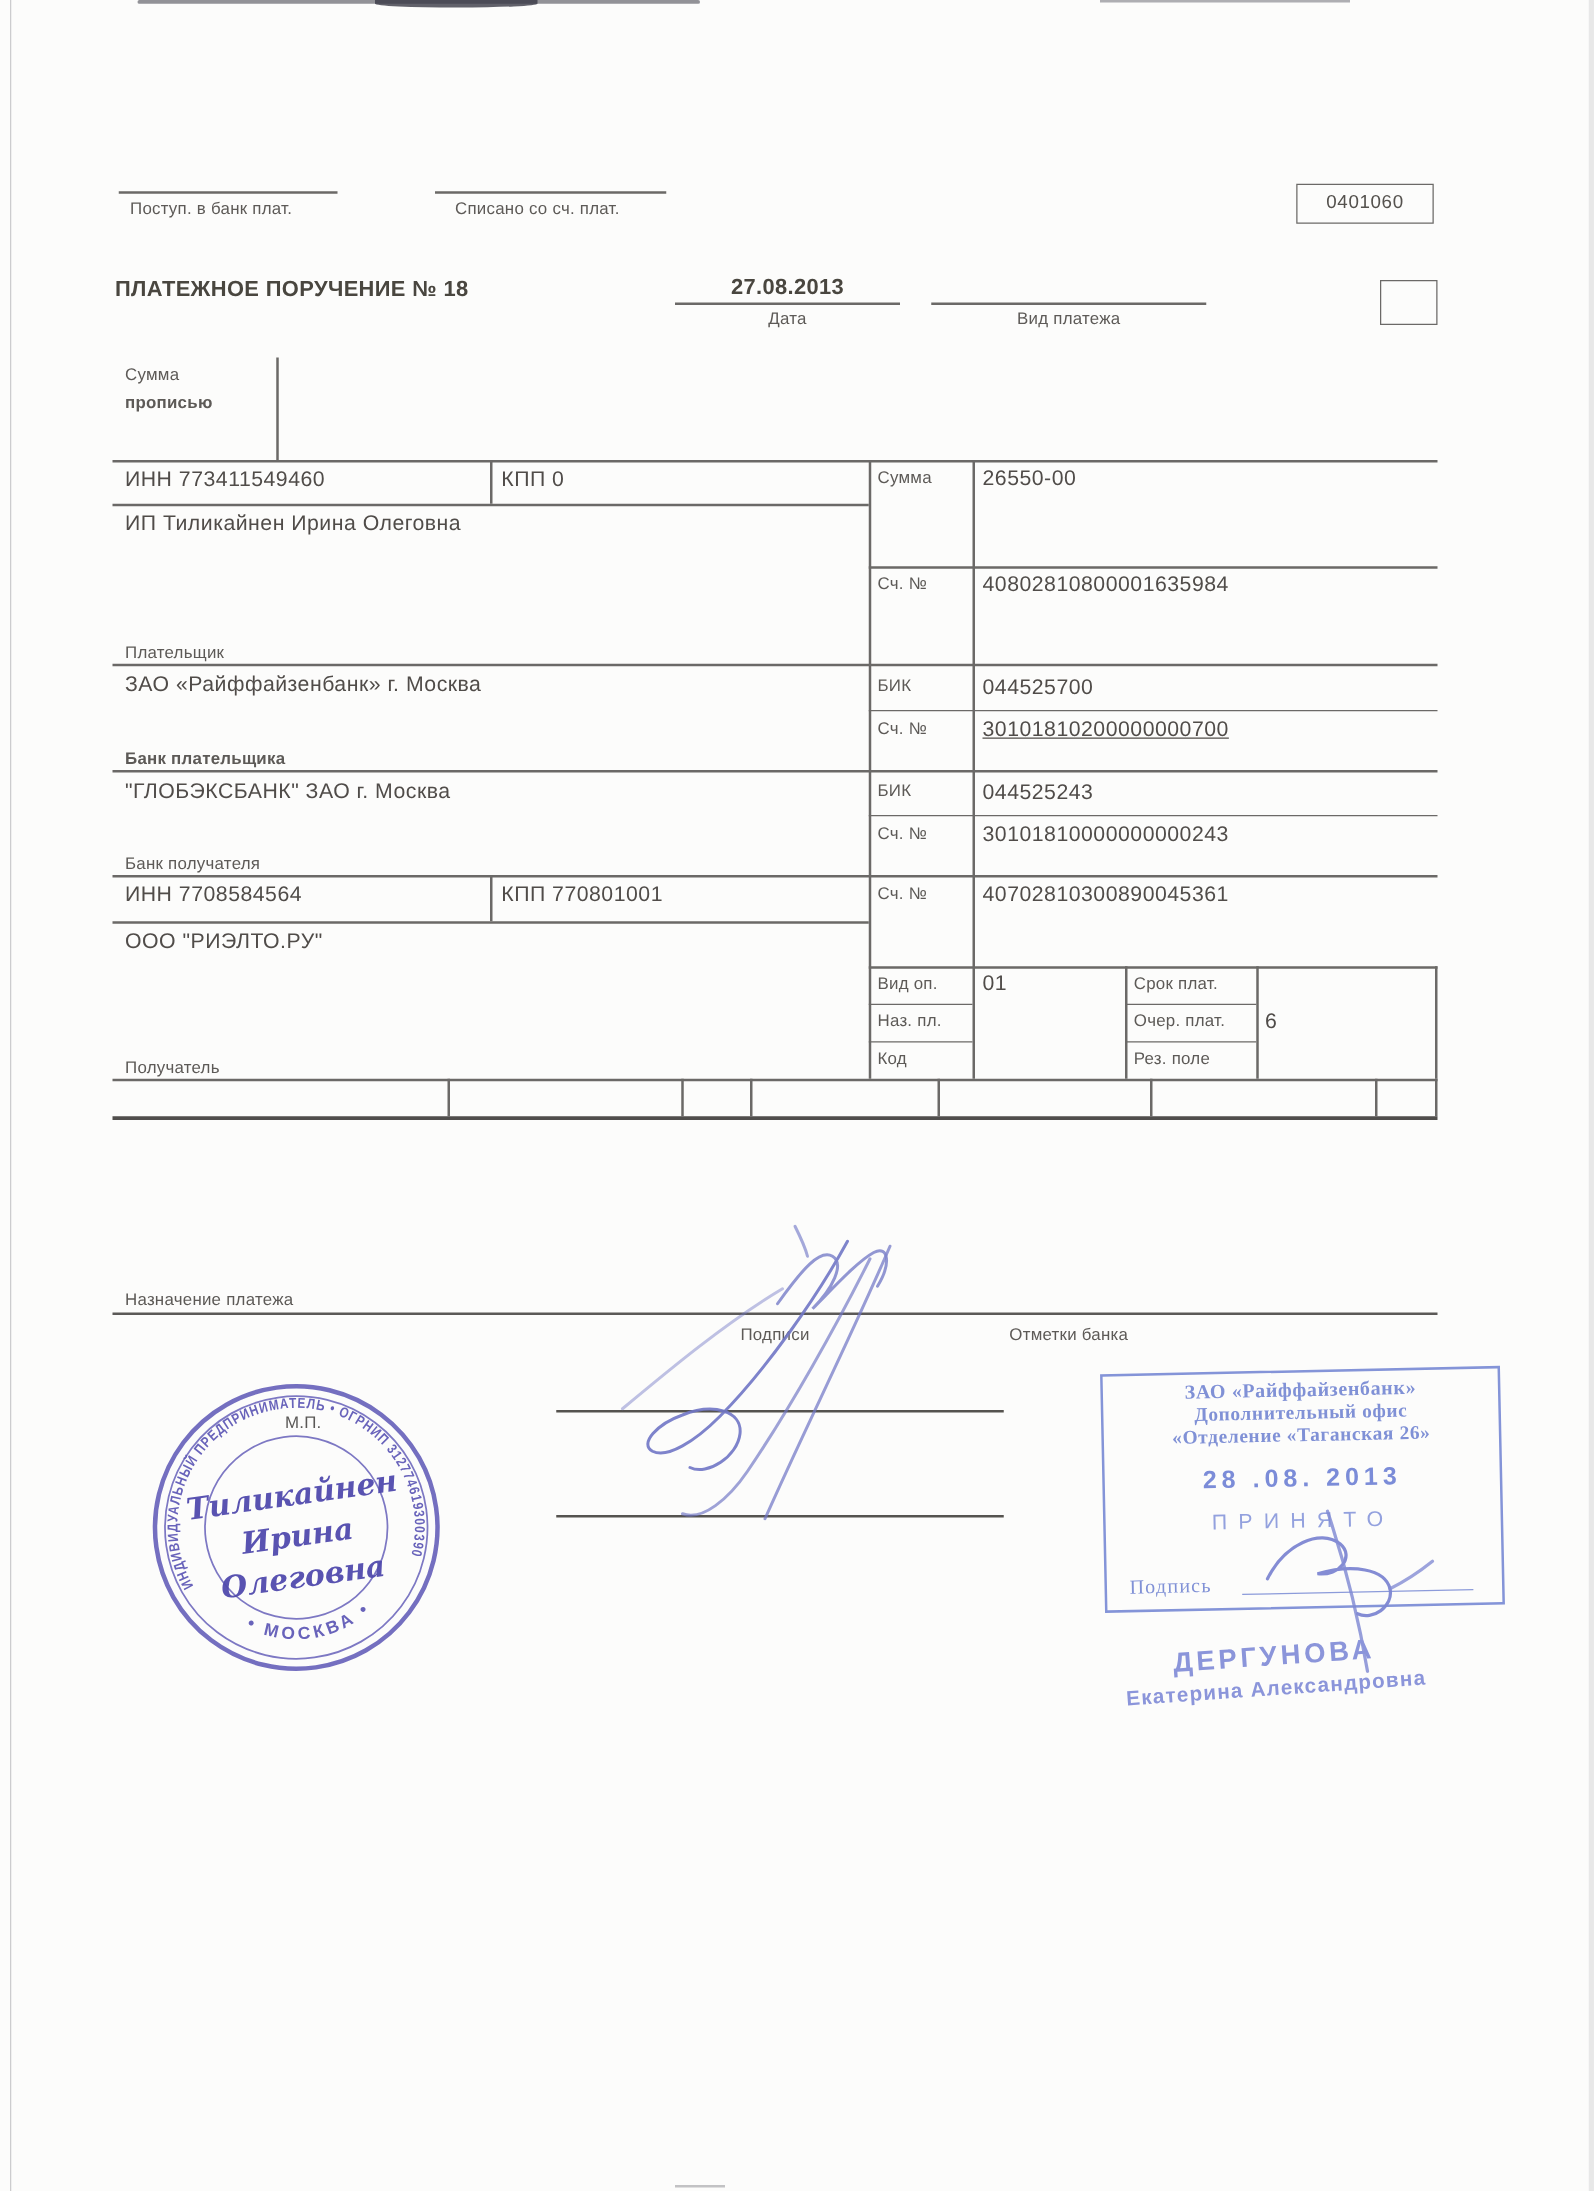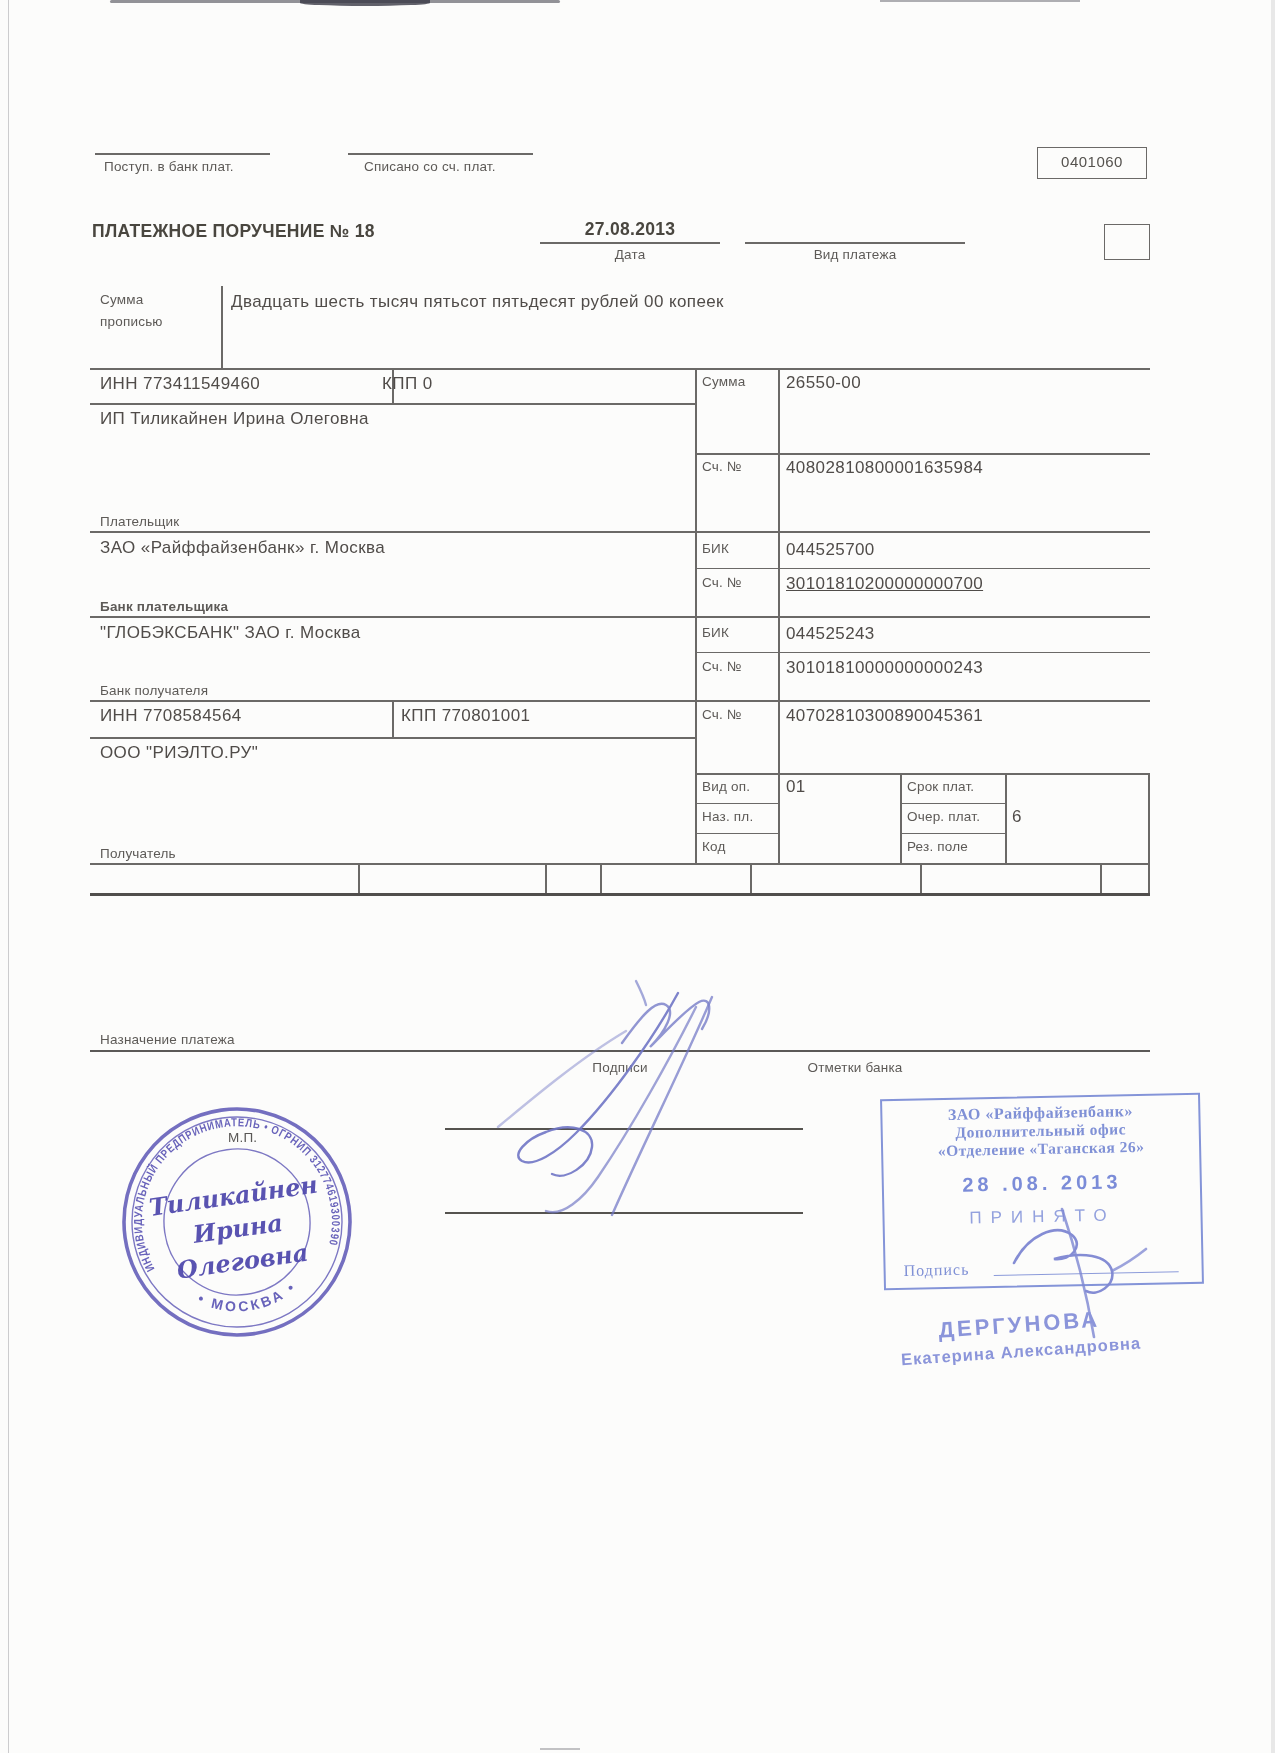--- a/index.html
+++ b/index.html
@@ -41,23 +41,22 @@
 
   <div class="ttl" style="left:92px;top:221px;">ПЛАТЕЖНОЕ ПОРУЧЕНИЕ № 18</div>
   <div class="ttl ctr" style="left:540px;top:219px;width:180px;">27.08.2013</div>
   <div class="hline" style="left:540px;top:242px;width:180px;height:2px;"></div>
   <div class="lbl ctr" style="left:540px;top:247px;width:180px;">Дата</div>
   <div class="hline" style="left:745px;top:242px;width:220px;height:2px;"></div>
   <div class="lbl ctr" style="left:745px;top:247px;width:220px;">Вид платежа</div>
   <div class="box" style="left:1104px;top:224px;width:44px;height:34px;"></div>
 
   <div class="lbl" style="left:100px;top:292px;">Сумма</div>
-  <div class="lbl" style="left:100px;top:314px;">прописью</div>
+  <div class="lbl" style="left:100px;top:314px;font-weight:bold;">прописью</div>
   <div class="vline" style="left:221px;top:286px;height:82px;"></div>
-  <div class="val" style="left:231px;top:292px;">Двадцать шесть тысяч пятьсот пятьдесят рублей 00 копеек</div>
 
   <div class="hline" style="left:90px;top:368px;width:1060px;"></div>
   <div class="vline" style="left:392px;top:368px;height:35px;"></div>
   <div class="vline" style="left:695px;top:368px;height:495px;"></div>
   <div class="vline" style="left:778px;top:368px;height:495px;"></div>
   <div class="hline" style="left:90px;top:403px;width:605px;"></div>
   <div class="hline" style="left:695px;top:453px;width:455px;"></div>
   <div class="hline" style="left:90px;top:531px;width:1060px;"></div>
   <div class="hline" style="left:695px;top:568px;width:455px;height:1.2px;"></div>
   <div class="hline" style="left:90px;top:616px;width:1060px;"></div>
@@ -77,21 +76,21 @@
   <div class="vline" style="left:358px;top:863px;height:30px;"></div>
   <div class="vline" style="left:545px;top:863px;height:30px;"></div>
   <div class="vline" style="left:600px;top:863px;height:30px;"></div>
   <div class="vline" style="left:750px;top:863px;height:30px;"></div>
   <div class="vline" style="left:920px;top:863px;height:30px;"></div>
   <div class="vline" style="left:1100px;top:863px;height:30px;"></div>
   <div class="vline" style="left:1148px;top:863px;height:30px;"></div>
   <div class="hline" style="left:90px;top:893px;width:1060px;height:2.6px;background:#504e4c;"></div>
 
   <div class="val" style="left:100px;top:374px;">ИНН 773411549460</div>
-  <div class="val" style="left:382px;top:374px;">КПП 0</div>
+  <div class="val" style="left:401px;top:374px;">КПП 0</div>
   <div class="lbl" style="left:702px;top:374px;">Сумма</div>
   <div class="val" style="left:786px;top:373px;">26550-00</div>
   <div class="val" style="left:100px;top:409px;">ИП Тиликайнен Ирина Олеговна</div>
   <div class="lbl" style="left:702px;top:459px;">Сч. №</div>
   <div class="val" style="left:786px;top:458px;">40802810800001635984</div>
   <div class="lbl" style="left:100px;top:514px;">Плательщик</div>
 
   <div class="val" style="left:100px;top:538px;">ЗАО «Райффайзенбанк» г. Москва</div>
   <div class="lbl" style="left:702px;top:541px;">БИК</div>
   <div class="val" style="left:786px;top:540px;">044525700</div>

